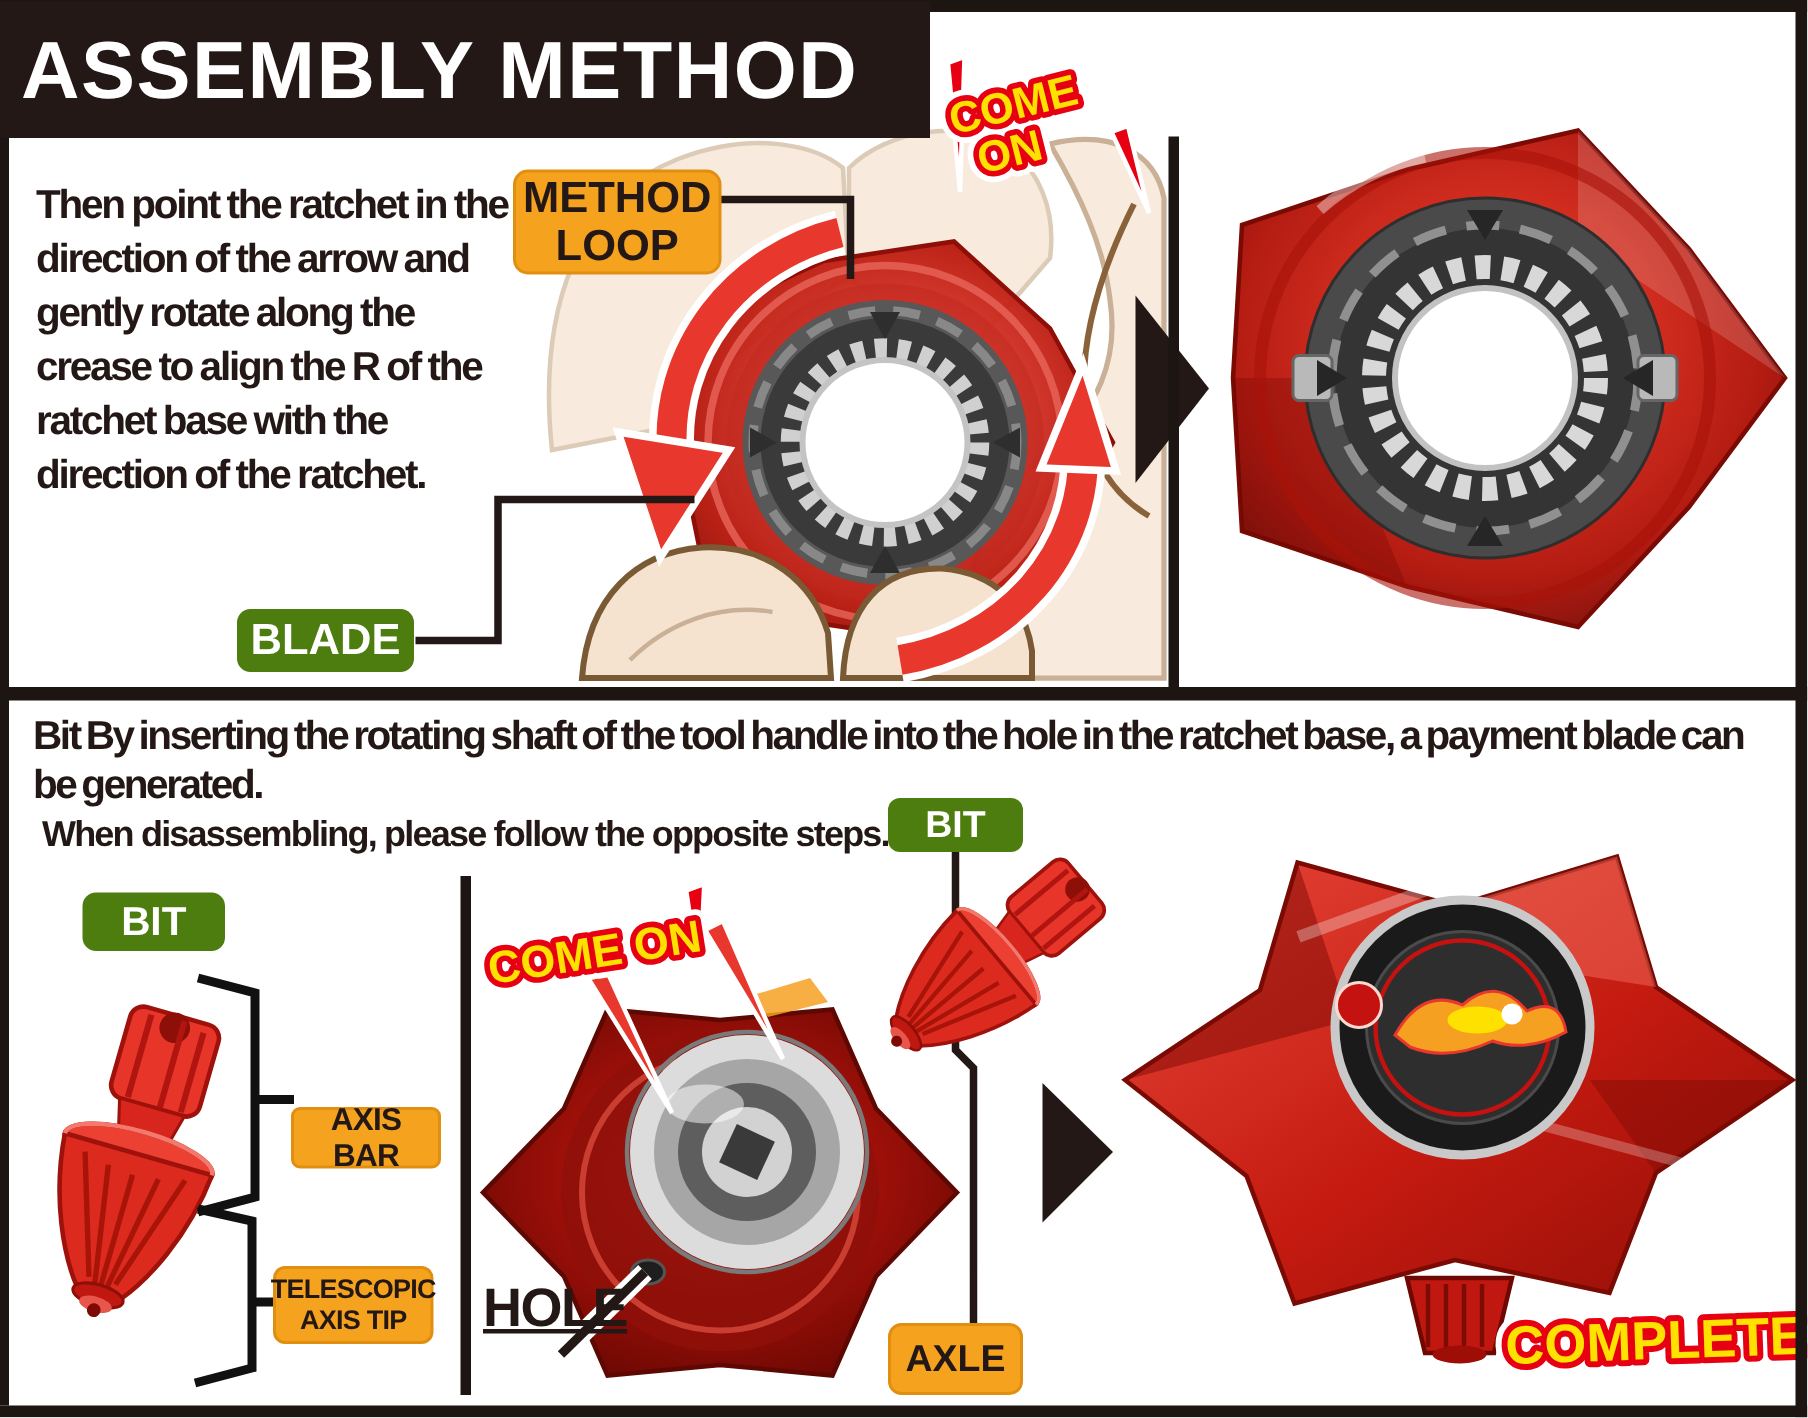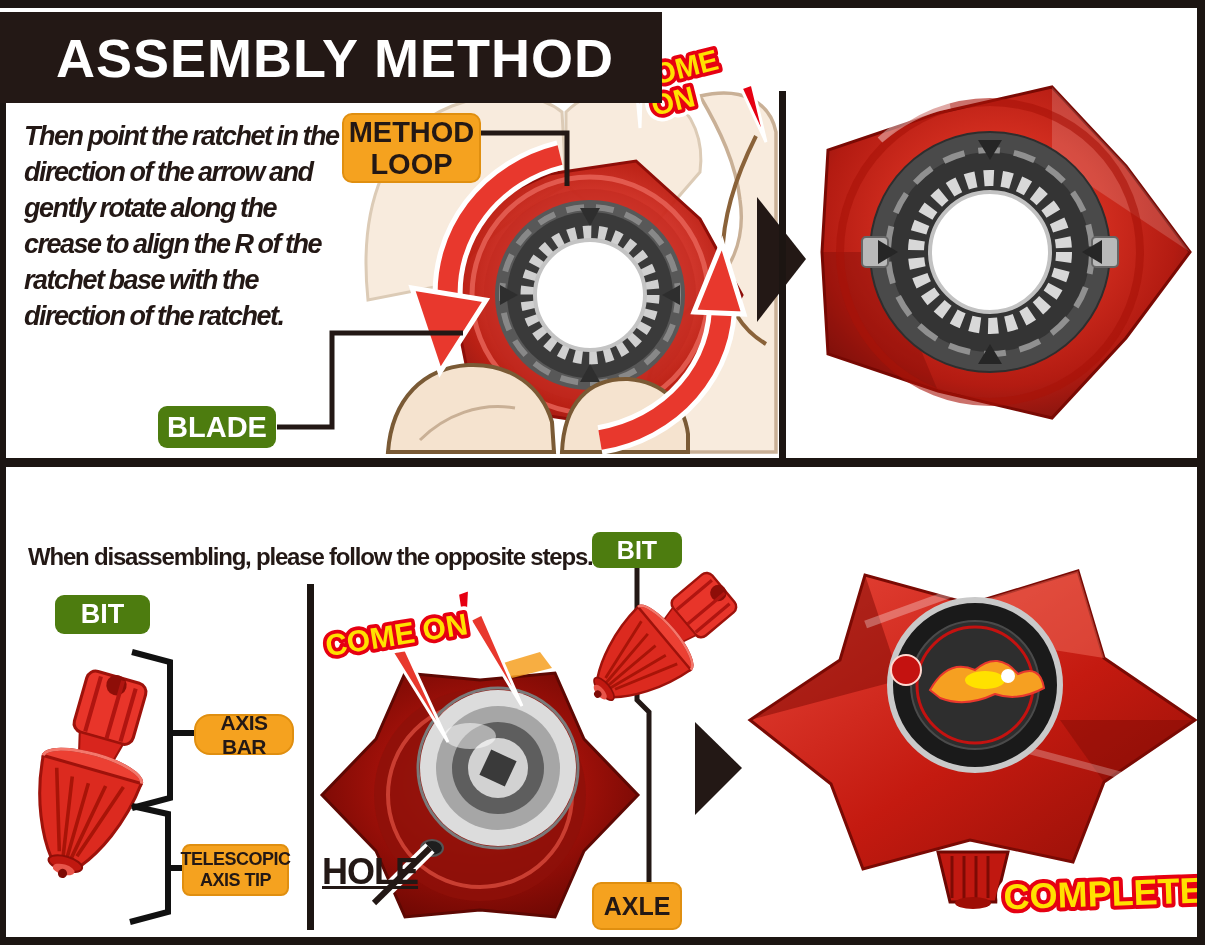--- a/index.html
+++ b/index.html
@@ -1,20 +1,20 @@
 <!DOCTYPE html>
 <html><head>
 <meta charset="utf-8">
 <style>
   html,body{margin:0;padding:0;background:#fff;}
   #page{position:relative;width:1205px;height:945px;background:#fff;overflow:hidden;
         font-family:"Liberation Sans",sans-serif;color:#231815;}
   .abs{position:absolute;}
   .border-bar{background:#1c1512;}
-  .banner{left:0;top:12px;width:620px;height:91px;background:#231815;display:flex;align-items:center;padding-left:42px;}
+  .banner{left:0;top:1px;width:620px;height:91px;background:#231815;display:flex;align-items:center;}
   .banner h1{margin:0 0 0 14px;color:#fff;font-size:54px;font-weight:bold;letter-spacing:1px;white-space:nowrap;}
   .para{left:24px;top:118px;width:315px;font-size:27px;font-weight:bold;line-height:36px;
         letter-spacing:-1.5px;word-spacing:-1px;}
   .heading2{left:22px;top:474px;width:1150px;font-size:27px;font-weight:bold;line-height:33px;
         letter-spacing:-1.6px;word-spacing:-2px;}
   .note2{left:28px;top:543px;font-size:24px;font-weight:bold;letter-spacing:-1.2px;white-space:nowrap;}
   .lbl{display:flex;flex-direction:column;align-items:center;justify-content:center;
        font-weight:bold;text-align:center;z-index:3;}
   .lbl-orange{background:#F5A21F;color:#231815;border:2px solid #e08f10;}
   .lbl-navy{background:#4d7c0f;color:#fff;}
@@ -224,38 +224,39 @@
   <div class="abs border-bar" style="left:0;top:937px;width:1205px;height:8px;z-index:2;"></div>
   <div class="abs border-bar" style="left:0;top:91px;width:6px;height:846px;z-index:2;"></div>
   <div class="abs border-bar" style="left:0;top:458px;width:1205px;height:9px;z-index:2;"></div>
   <div class="abs border-bar" style="left:779px;top:91px;width:7px;height:367px;z-index:2;"></div>
   <div class="abs border-bar" style="left:307px;top:584px;width:7px;height:346px;z-index:2;"></div>
 
   <div class="abs banner" style="z-index:3;">
     <h1>ASSEMBLY METHOD</h1>
   </div>
 
-  <div class="abs para" style="z-index:3;font-style:italic;">Then point the ratchet in the direction of the arrow and gently rotate along the crease to align the R of the ratchet base with the direction of the ratchet.</div>
+  <div class="abs para" style="z-index:3;">Then point the ratchet in the direction of the arrow and gently rotate along the crease to align the R of the ratchet base with the direction of the ratchet.</div>
 
   <div class="abs lbl lbl-orange" style="left:342px;top:113px;width:135px;height:66px;border-radius:10px;font-size:29px;line-height:32px;z-index:3;">
     <span>METHOD</span>
     <span>LOOP</span>
   </div>
 
   <div class="abs lbl lbl-navy" style="left:158px;top:406px;width:118px;height:42px;border-radius:9px;font-size:29px;z-index:3;">
     <span>BLADE</span>
   </div>
 
+  <div class="abs heading2" style="z-index:3;">Bit By inserting the rotating shaft of the tool handle into the hole in the ratchet base, a payment blade can be generated.</div>
   <div class="abs note2" style="z-index:3;">When disassembling, please follow the opposite steps.</div>
 
   <div class="abs lbl lbl-navy" style="left:55px;top:595px;width:95px;height:39px;border-radius:9px;font-size:27px;z-index:3;">
     <span>BIT</span>
   </div>
 
-  <div class="abs lbl lbl-orange" style="left:194px;top:714px;width:96px;height:37px;border-radius:16px;font-size:21px;letter-spacing:-0.5px;z-index:3;justify-content:center;">
+  <div class="abs lbl lbl-orange" style="left:194px;top:738px;width:96px;height:37px;border-radius:6px;font-size:21px;letter-spacing:-0.5px;z-index:3;justify-content:center;">
     <span>AXIS BAR</span>
   </div>
 
   <div class="abs lbl lbl-orange" style="left:182px;top:844px;width:103px;height:48px;border-radius:8px;font-size:18px;line-height:21px;letter-spacing:-0.5px;z-index:3;">
     <span>TELESCOPIC</span>
     <span>AXIS TIP</span>
   </div>
 
   <div class="abs lbl lbl-navy" style="left:592px;top:532px;width:90px;height:36px;border-radius:8px;font-size:25px;z-index:3;">
     <span>BIT</span>

